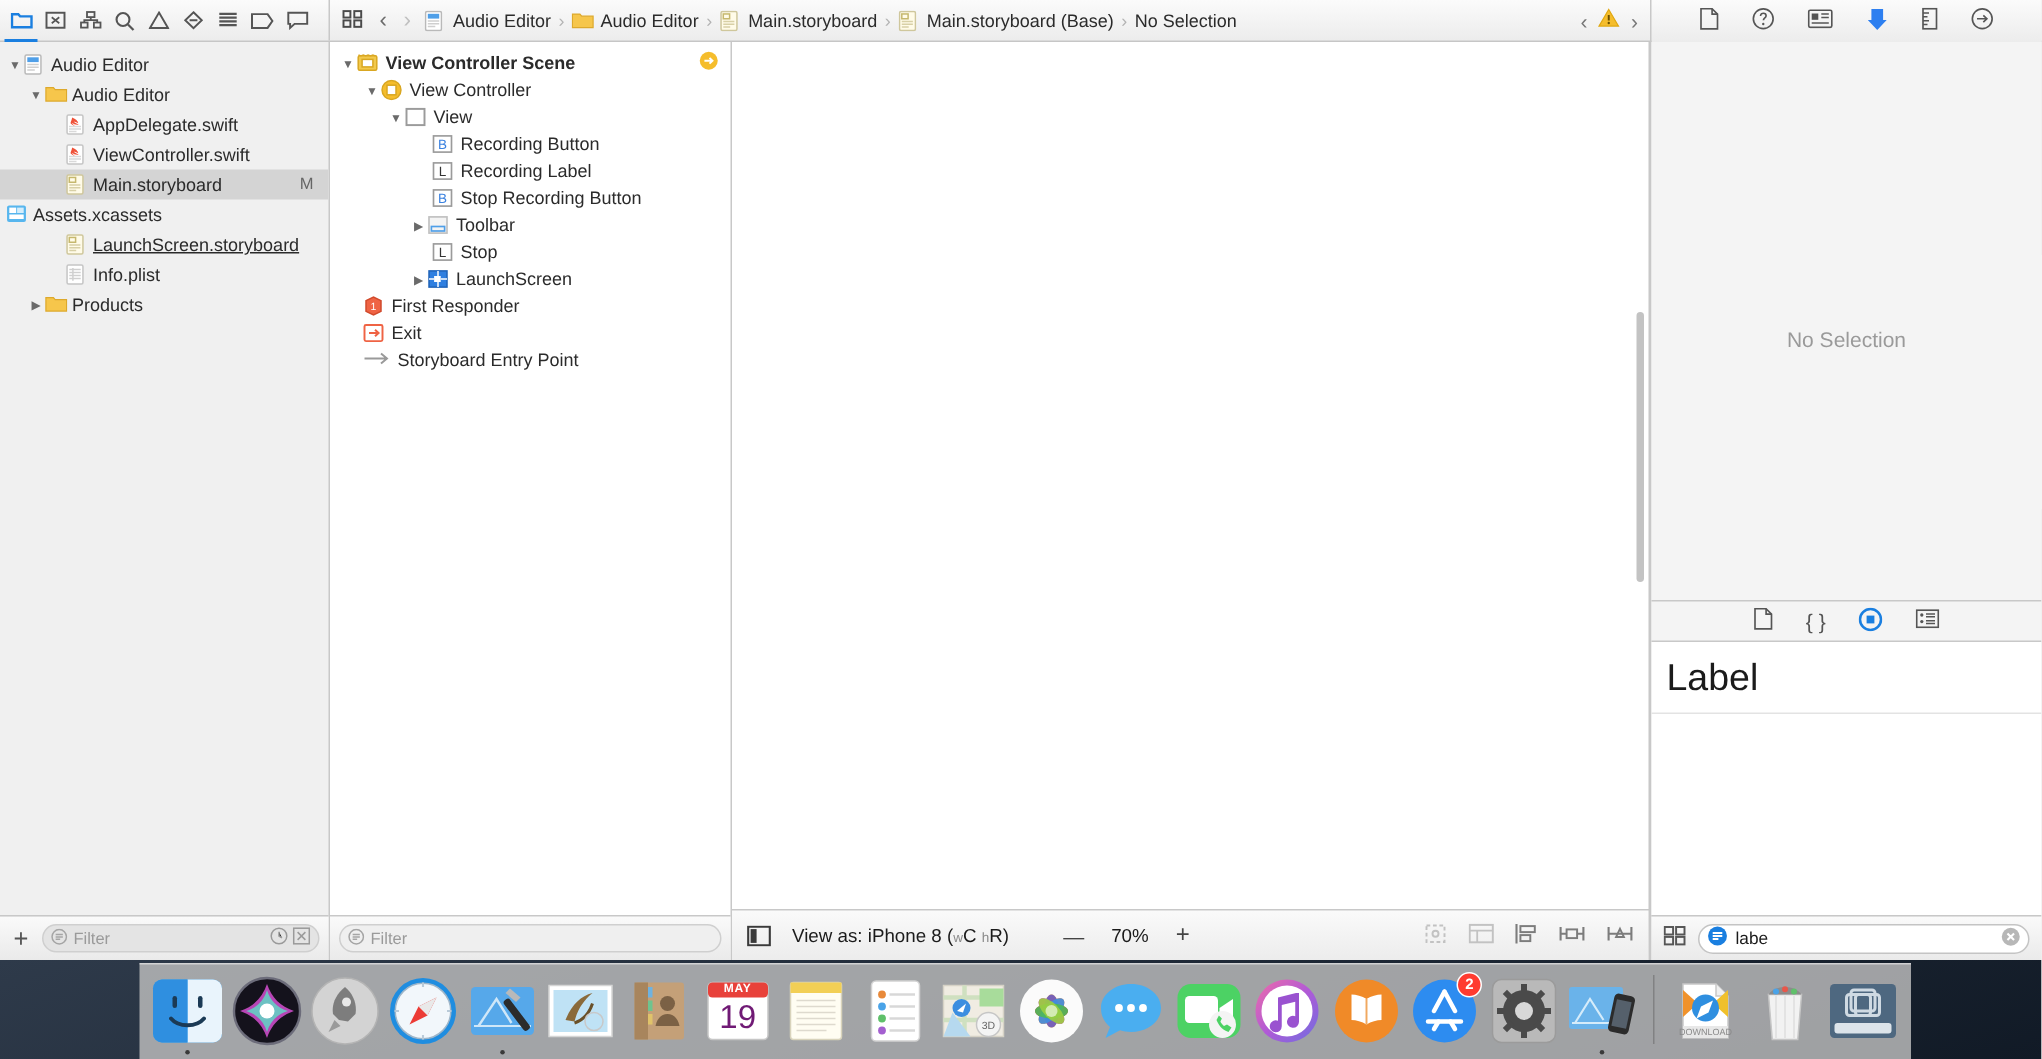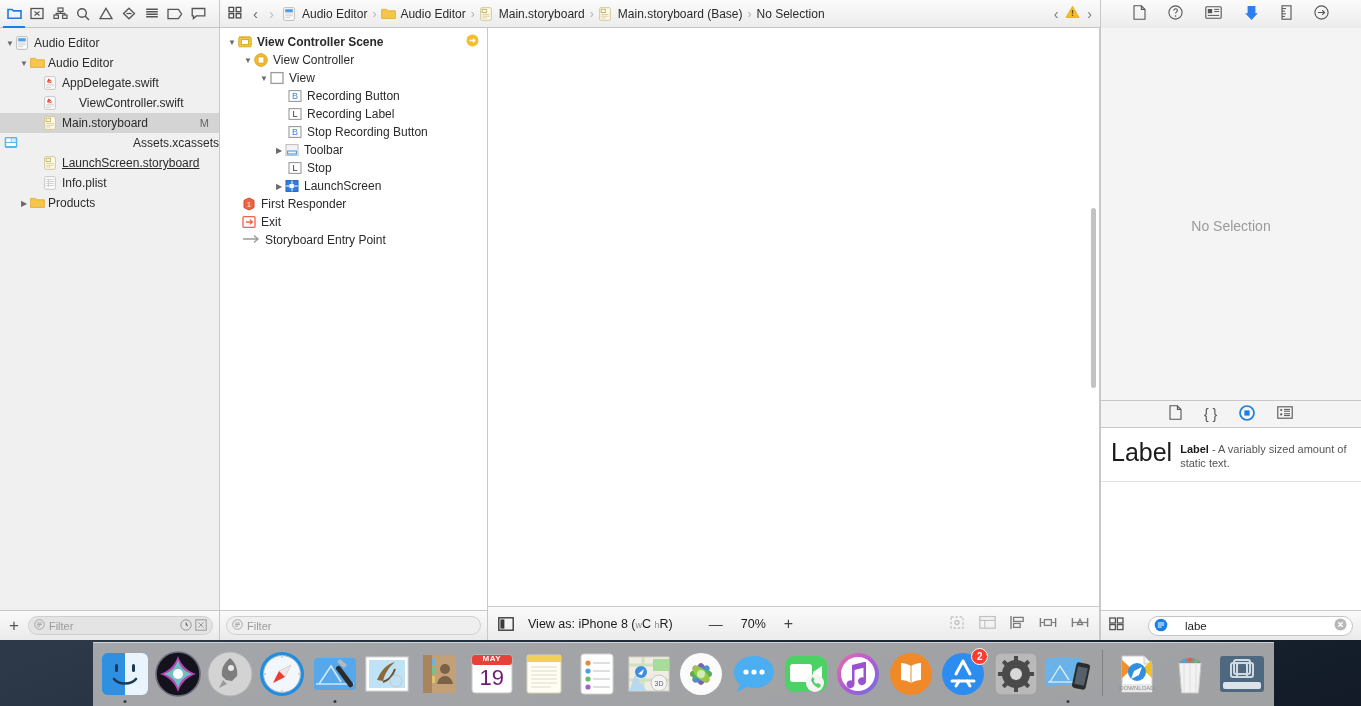--- a/index.html
+++ b/index.html
@@ -124,21 +124,21 @@
              border-bottom:1px solid #e3e3e3; }
   .lib-preview{ font-size:25px; color:#1b1b1b; line-height:1; }
   .lib-desc{ font-size:11px; color:#555; line-height:1.25; padding-top:3px;}
   .lib-desc b{ color:#1b1b1b; }
   .lib-searchbar{
     height:30px; background:linear-gradient(#fafafa,#eaeaea); border-top:1px solid #c8c8c8;
     display:flex; align-items:center; gap:8px; padding:0 8px;
   }
   .search-field{
     flex:1; height:20px; background:#fff; border:1px solid #c4c4c4; border-radius:10px;
-    display:flex; align-items:center; padding:0 5px; gap:17px; font-size:11.5px; color:#1b1b1b;margin-left:16px;
+    display:flex; align-items:center; padding:0 5px; gap:5px; font-size:11.5px; color:#1b1b1b;
   }
 
   
   .desktop{
     position:absolute;left:0;top:640px;width:1361px;height:66px;
     background:linear-gradient(160deg,#2e3a4a,#111a26);
   }
   .dock{
     position:absolute; left:80px; top:642px; width:1181px; height:64px;
     background:rgba(190,190,190,.82);
@@ -356,21 +356,21 @@
             <span class="ico">
               <svg width="12" height="14" viewBox="0 0 12 14">
                   <rect x=".7" y=".7" width="10.6" height="12.6" rx="1" fill="#fff" stroke="#c5c5c5"></rect>
                   <path d="M2 8.4h8M2 10h8M2 11.6h5" stroke="#d9d9d9"></path>
                   <path d="M4 2.4c2.6.9 3.9 2.4 4.2 3.7-.9-.6-2-1-3.1-1 1.4.9 2.5 1.5 3.4 1.9-1.7.4-3.4-.2-4.5-1.2.3.8 1.1 1.6 2 2-1.4-.2-2.4-.9-3-1.7.3-1.5 1.2-2.8 1-3.7z" fill="#ef5138"></path>
                 </svg>
             </span>
             <span class="nrow-label">AppDelegate.swift</span>
           </div>
 
-          <div class="nav-row" style="padding-left:44px;gap:17px;">
+          <div class="nav-row" style="padding-left:44px;">
             <span class="ico">
               <svg width="12" height="14" viewBox="0 0 12 14">
                   <rect x=".7" y=".7" width="10.6" height="12.6" rx="1" fill="#fff" stroke="#c5c5c5"></rect>
                   <path d="M2 8.4h8M2 10h8M2 11.6h5" stroke="#d9d9d9"></path>
                   <path d="M4 2.4c2.6.9 3.9 2.4 4.2 3.7-.9-.6-2-1-3.1-1 1.4.9 2.5 1.5 3.4 1.9-1.7.4-3.4-.2-4.5-1.2.3.8 1.1 1.6 2 2-1.4-.2-2.4-.9-3-1.7.3-1.5 1.2-2.8 1-3.7z" fill="#ef5138"></path>
                 </svg>
             </span>
             <span class="nrow-label">ViewController.swift</span>
           </div>
 
@@ -379,21 +379,21 @@
               <svg width="12" height="14" viewBox="0 0 12 14">
                   <rect x=".7" y=".7" width="10.6" height="12.6" rx="1" fill="#fffbe8" stroke="#cfc79c"></rect>
                   <rect x="2.2" y="2.3" width="4.2" height="3.2" fill="none" stroke="#c6b86e"></rect>
                   <path d="M2.2 7.4h7.4M2.2 9.2h7.4M2.2 11h4.6" stroke="#d8d0a6"></path>
                 </svg>
             </span>
             <span class="nrow-label">Main.storyboard</span>
             <span class="nrow-status">M</span>
           </div>
 
-          <div class="nav-row" style="justify-content:space-between;">
+          <div class="nav-row" style="">
             <span class="ico">
               <svg width="14" height="13" viewBox="0 0 14 13">
                   <rect x=".7" y="1" width="12.6" height="11" rx="1.4" fill="#57b6ee"></rect>
                   <rect x="2.2" y="2.4" width="4.6" height="3.6" fill="#fff"></rect>
                   <rect x="7.4" y="2.4" width="4.4" height="3.6" fill="#d4edfb"></rect>
                   <rect x="2.2" y="7" width="9.6" height="3" fill="#fff"></rect>
                 </svg>
             </span>
             <span class="nrow-label">Assets.xcassets</span>
           </div>
@@ -710,24 +710,20 @@
                 <circle cx="4.2" cy="4" r="1.1" fill="#555"></circle>
                 <circle cx="4.2" cy="8.4" r="1.1" fill="#555"></circle>
                 <path d="M7 3.4h6M7 5.2h6M7 7.8h6M7 9.6h6" stroke="#555" stroke-width="1"></path>
               </svg>
           </span>
         </div>
 
         <div class="lib-list">
           <div class="lib-item">
             <span class="lib-preview">Label</span>
-            <span class="lib-desc">
-              <b>Label</b>
-              <span>- A variably sized amount of static text.</span>
-            </span>
           </div>
         </div>
 
         <div class="lib-searchbar">
           <span>
             <svg width="15" height="14" viewBox="0 0 15 14">
                 <rect x=".8" y="1" width="5.6" height="5" fill="none" stroke="#555" stroke-width="1.3"></rect>
                 <rect x="8.4" y="1" width="5.6" height="5" fill="none" stroke="#555" stroke-width="1.3"></rect>
                 <rect x=".8" y="7.6" width="5.6" height="5" fill="none" stroke="#555" stroke-width="1.3"></rect>
                 <rect x="8.4" y="7.6" width="5.6" height="5" fill="none" stroke="#555" stroke-width="1.3"></rect>

